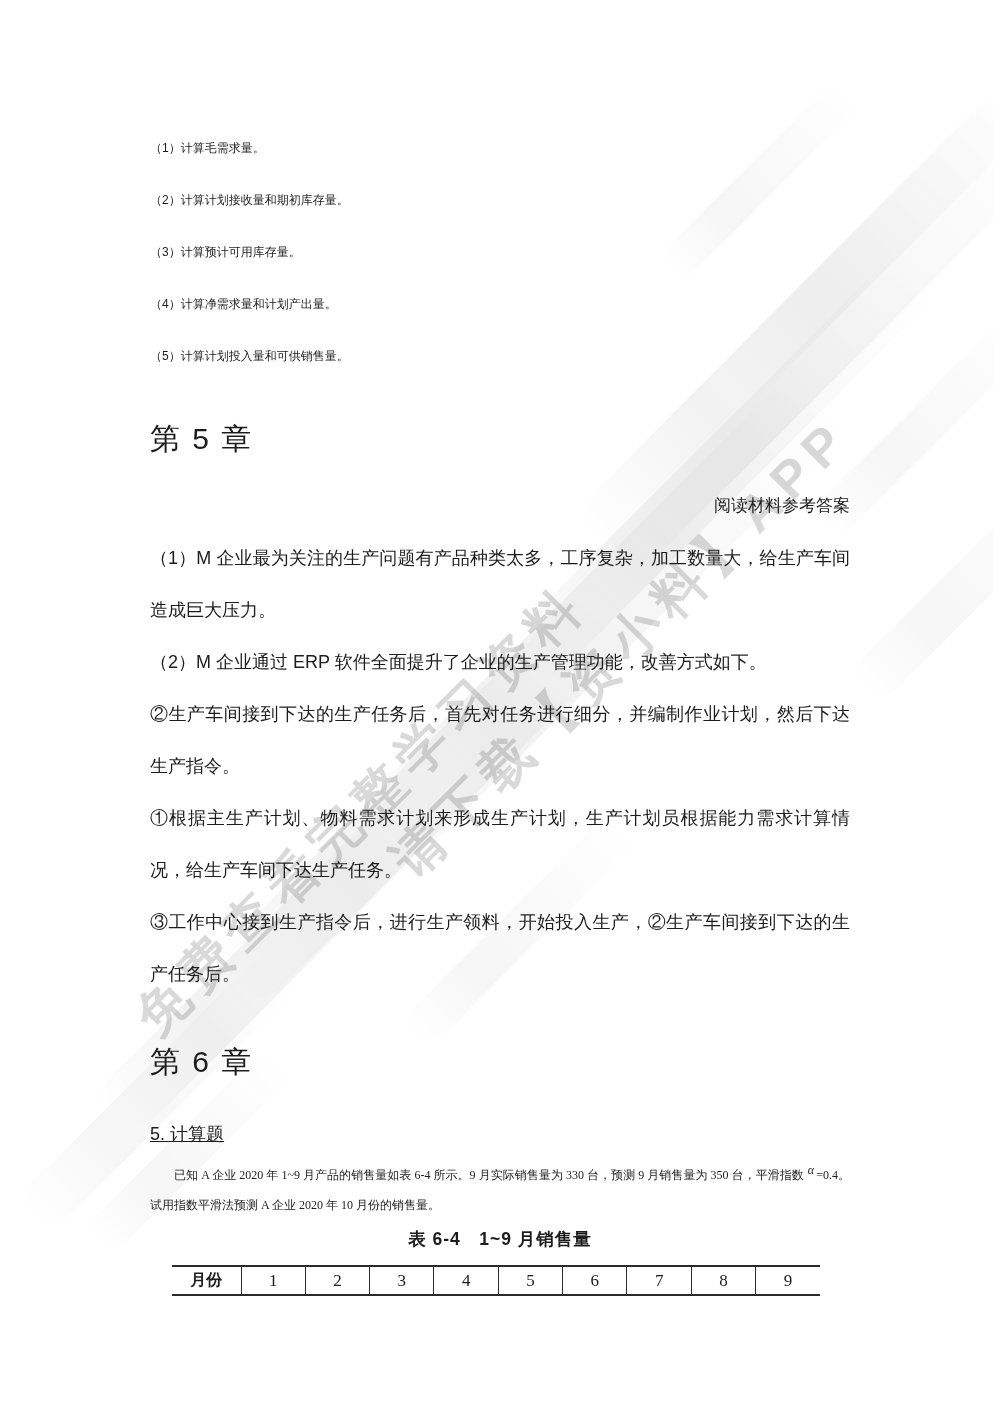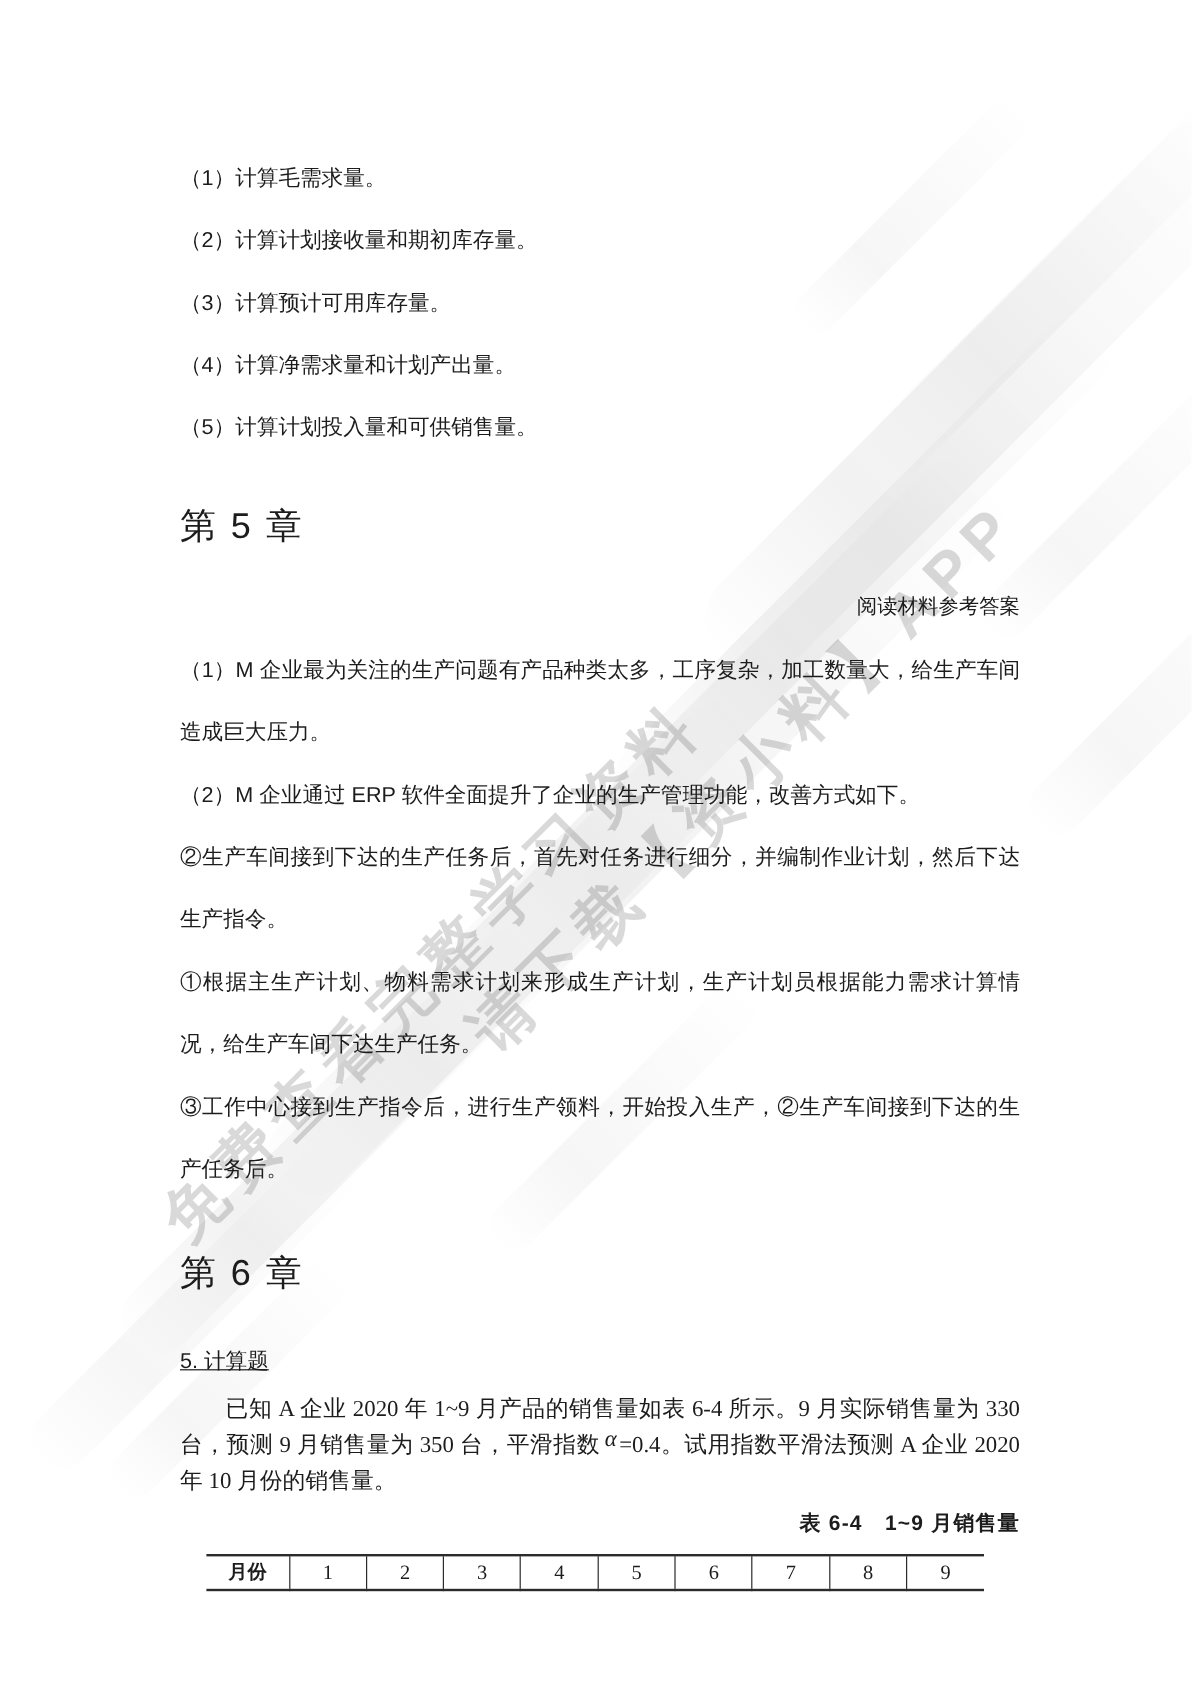--- a/index.html
+++ b/index.html
@@ -50,52 +50,52 @@
     transform-origin:center center;
   }
   .wm1{font-size:52px;line-height:60px;left:55px;top:780px;}
   .wm2{font-size:52px;line-height:60px;left:310px;top:618px;}
   
   .content{
     position:absolute;left:150px;top:0;width:700px;z-index:3;
   }
   p{margin:0;}
   .item{
-    font-size:18px;line-height:52px;
+    font-size:12px;line-height:52px;
   }
   .item:first-child{margin-top:122px;}
   .chapter{
     font-size:30px;line-height:44px;font-weight:normal;
     margin:35px 0 0 0;letter-spacing:2px;
   }
   .chapter.ch6{margin-top:40px;}
   .subhead{
     font-size:17px;line-height:52px;margin-top:19px;text-align:right;
   }
   .body-para{
     font-size:18px;line-height:52px;
     text-align:justify;
   }
   .section-label{
     font-size:18px;line-height:52px;margin-top:24px;text-decoration:underline;
   }
   .problem{
     font-family:"Liberation Serif", serif;
-    font-size:19px;line-height:30px;
+    font-size:12px;line-height:30px;
     text-align:justify;
     text-indent:2em;
   }
   .alpha{
     font-style:italic;
     position:relative;top:-5px;
     margin:0 2px 0 4px;
   }
   .caption{
     font-size:17.5px;line-height:30px;font-weight:bold;
-    text-align:right;margin-top:4px;
+    text-align:center;margin-top:4px;
     letter-spacing:1px;
   }
   table.sales{
     table-layout:fixed;
     width:648px;
     margin:11px 0 12px 22px;
     border-collapse:collapse;
     border-top:2.5px solid var(--border);
     border-bottom:2.5px solid var(--border);
   }

